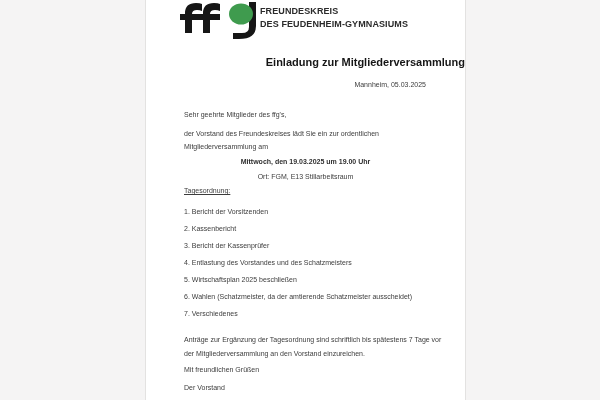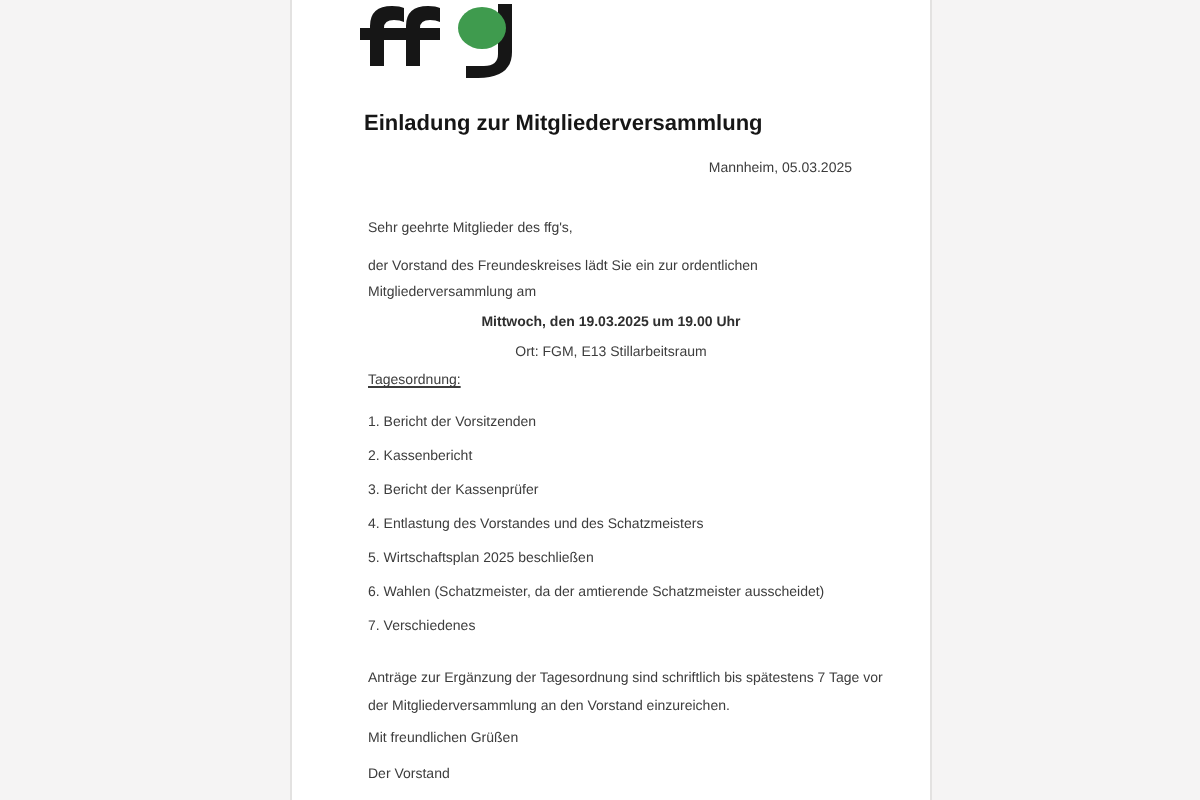--- a/index.html
+++ b/index.html
@@ -24,21 +24,21 @@
   .abs { position: absolute; white-space: nowrap; }
   .logo-mark { position: absolute; left: 33px; top: 2px; width: 78px; height: 38px; }
   .logo-text {
     position: absolute; left: 114px; top: 5px;
     font-size: 9px; font-weight: bold; color: #2b2b2b;
     line-height: 12.5px; letter-spacing: 0.1px;
   }
   .title {
     position: absolute; left: 0; right: 0; top: 56px;
     padding-left: 36px;
-    text-align: left;
+    text-align: right;
     font-size: 11px; font-weight: bold; color: #161616;
   }
   .dateline {
     position: absolute; right: 39px; top: 81px;
     font-size: 7px; color: #3c3c3c;
   }
   .body-line { font-size: 7px; color: #3c3c3c; }
   .center-line {
     position: absolute; left: 0; right: 0;
     text-align: center; font-size: 7px; color: #2f2f2f;
@@ -62,20 +62,24 @@
       <path fill="#161616" d="M6,31 L6,11 Q6,1 17,1 Q21,1 23,2 L23,9 Q21,8 18,8 Q13,8 13,12 L13,31 Z"></path>
 
       <path fill="#161616" d="M24,31 L24,11 Q24,1 35,1 Q39,1 41,2 L41,9 Q39,8 36,8 Q31,8 31,12 L31,31 Z"></path>
 
       <rect fill="#161616" x="1" y="12" width="40" height="6"></rect>
 
       <path fill="#161616" d="M70,0 L77,0 L77,24 Q77,37 60,37 L54,37 L54,31 L63,31 Q70,31 70,25 Z"></path>
 
       <ellipse fill="#3f9b4e" cx="62" cy="12" rx="12" ry="10.5"></ellipse>
     </svg>
+    <div class="logo-text">
+      <div>FREUNDESKREIS</div>
+      <div>DES FEUDENHEIM-GYMNASIUMS</div>
+    </div>
 
     <div class="title">Einladung zur Mitgliederversammlung</div>
 
     <div class="dateline">Mannheim, 05.03.2025</div>
 
     <div class="abs body-line" style="left:38px; top:111px;">Sehr geehrte Mitglieder des ffg's,</div>
     <div class="abs body-line" style="left:38px; top:130px;">der Vorstand des Freundeskreises lädt Sie ein zur ordentlichen</div>
     <div class="abs body-line" style="left:38px; top:143px;">Mitgliederversammlung am</div>
 
     <div class="center-line bold" style="top:158px;">Mittwoch, den 19.03.2025 um 19.00 Uhr</div>

